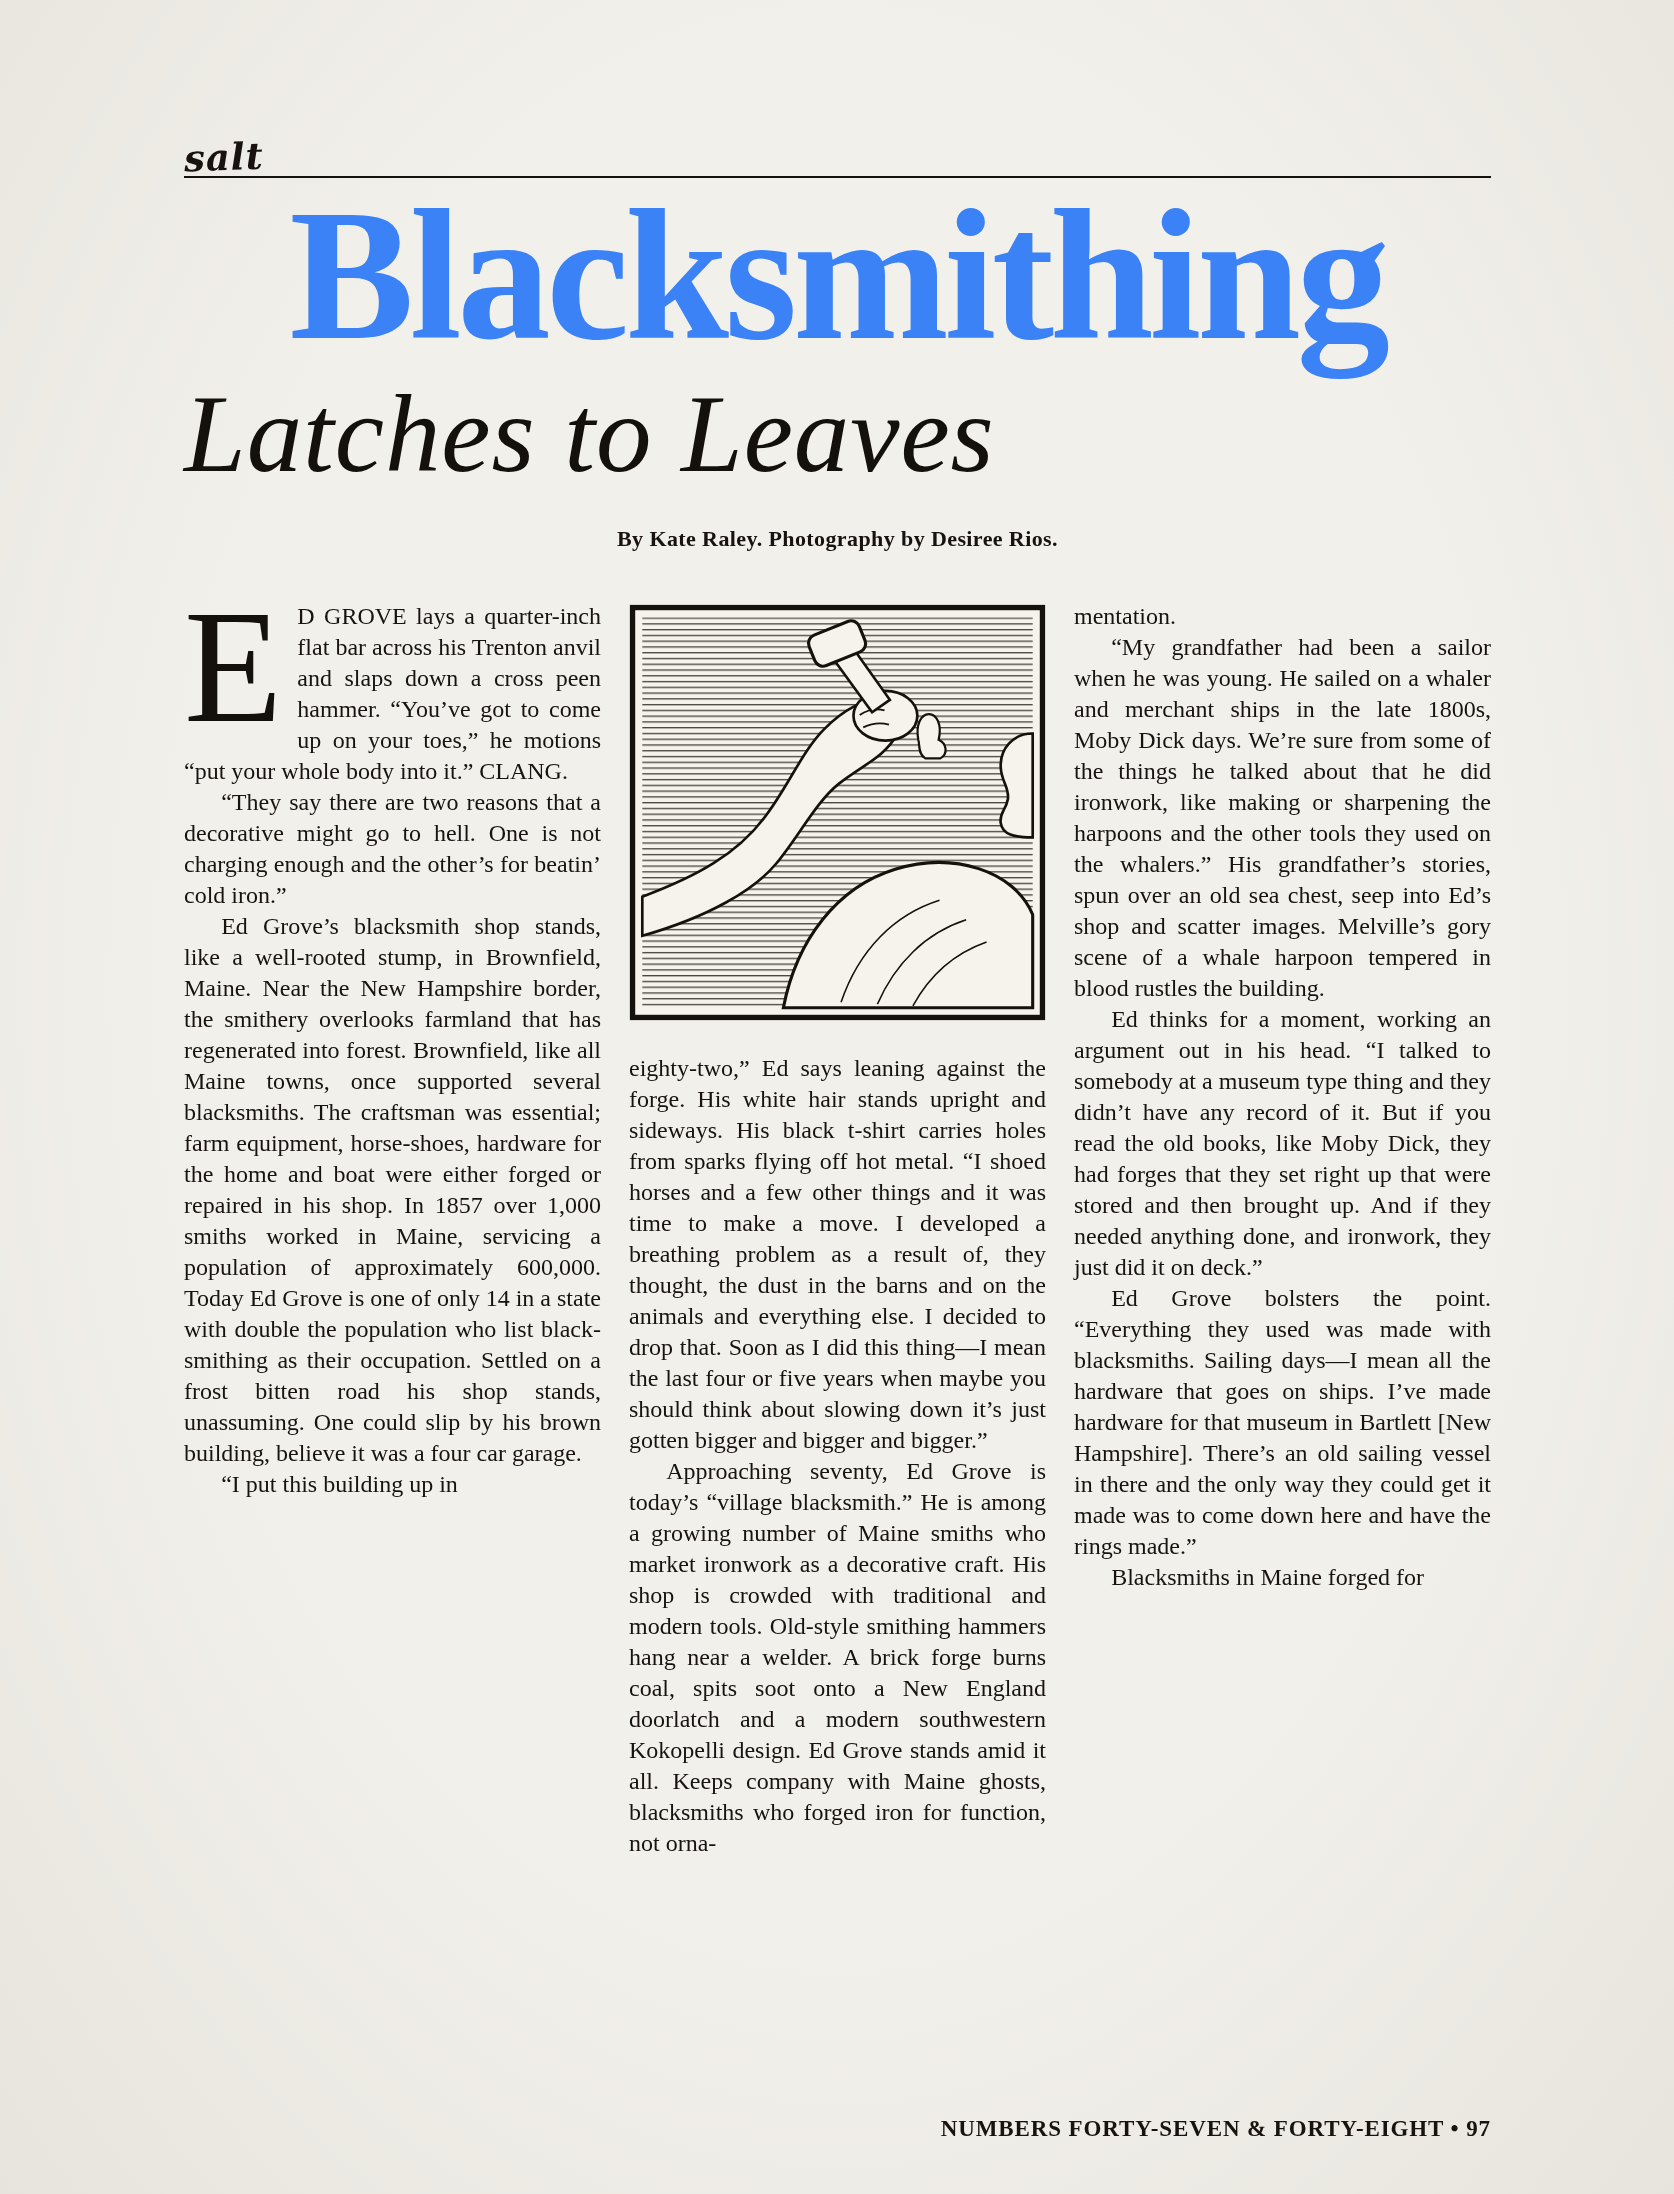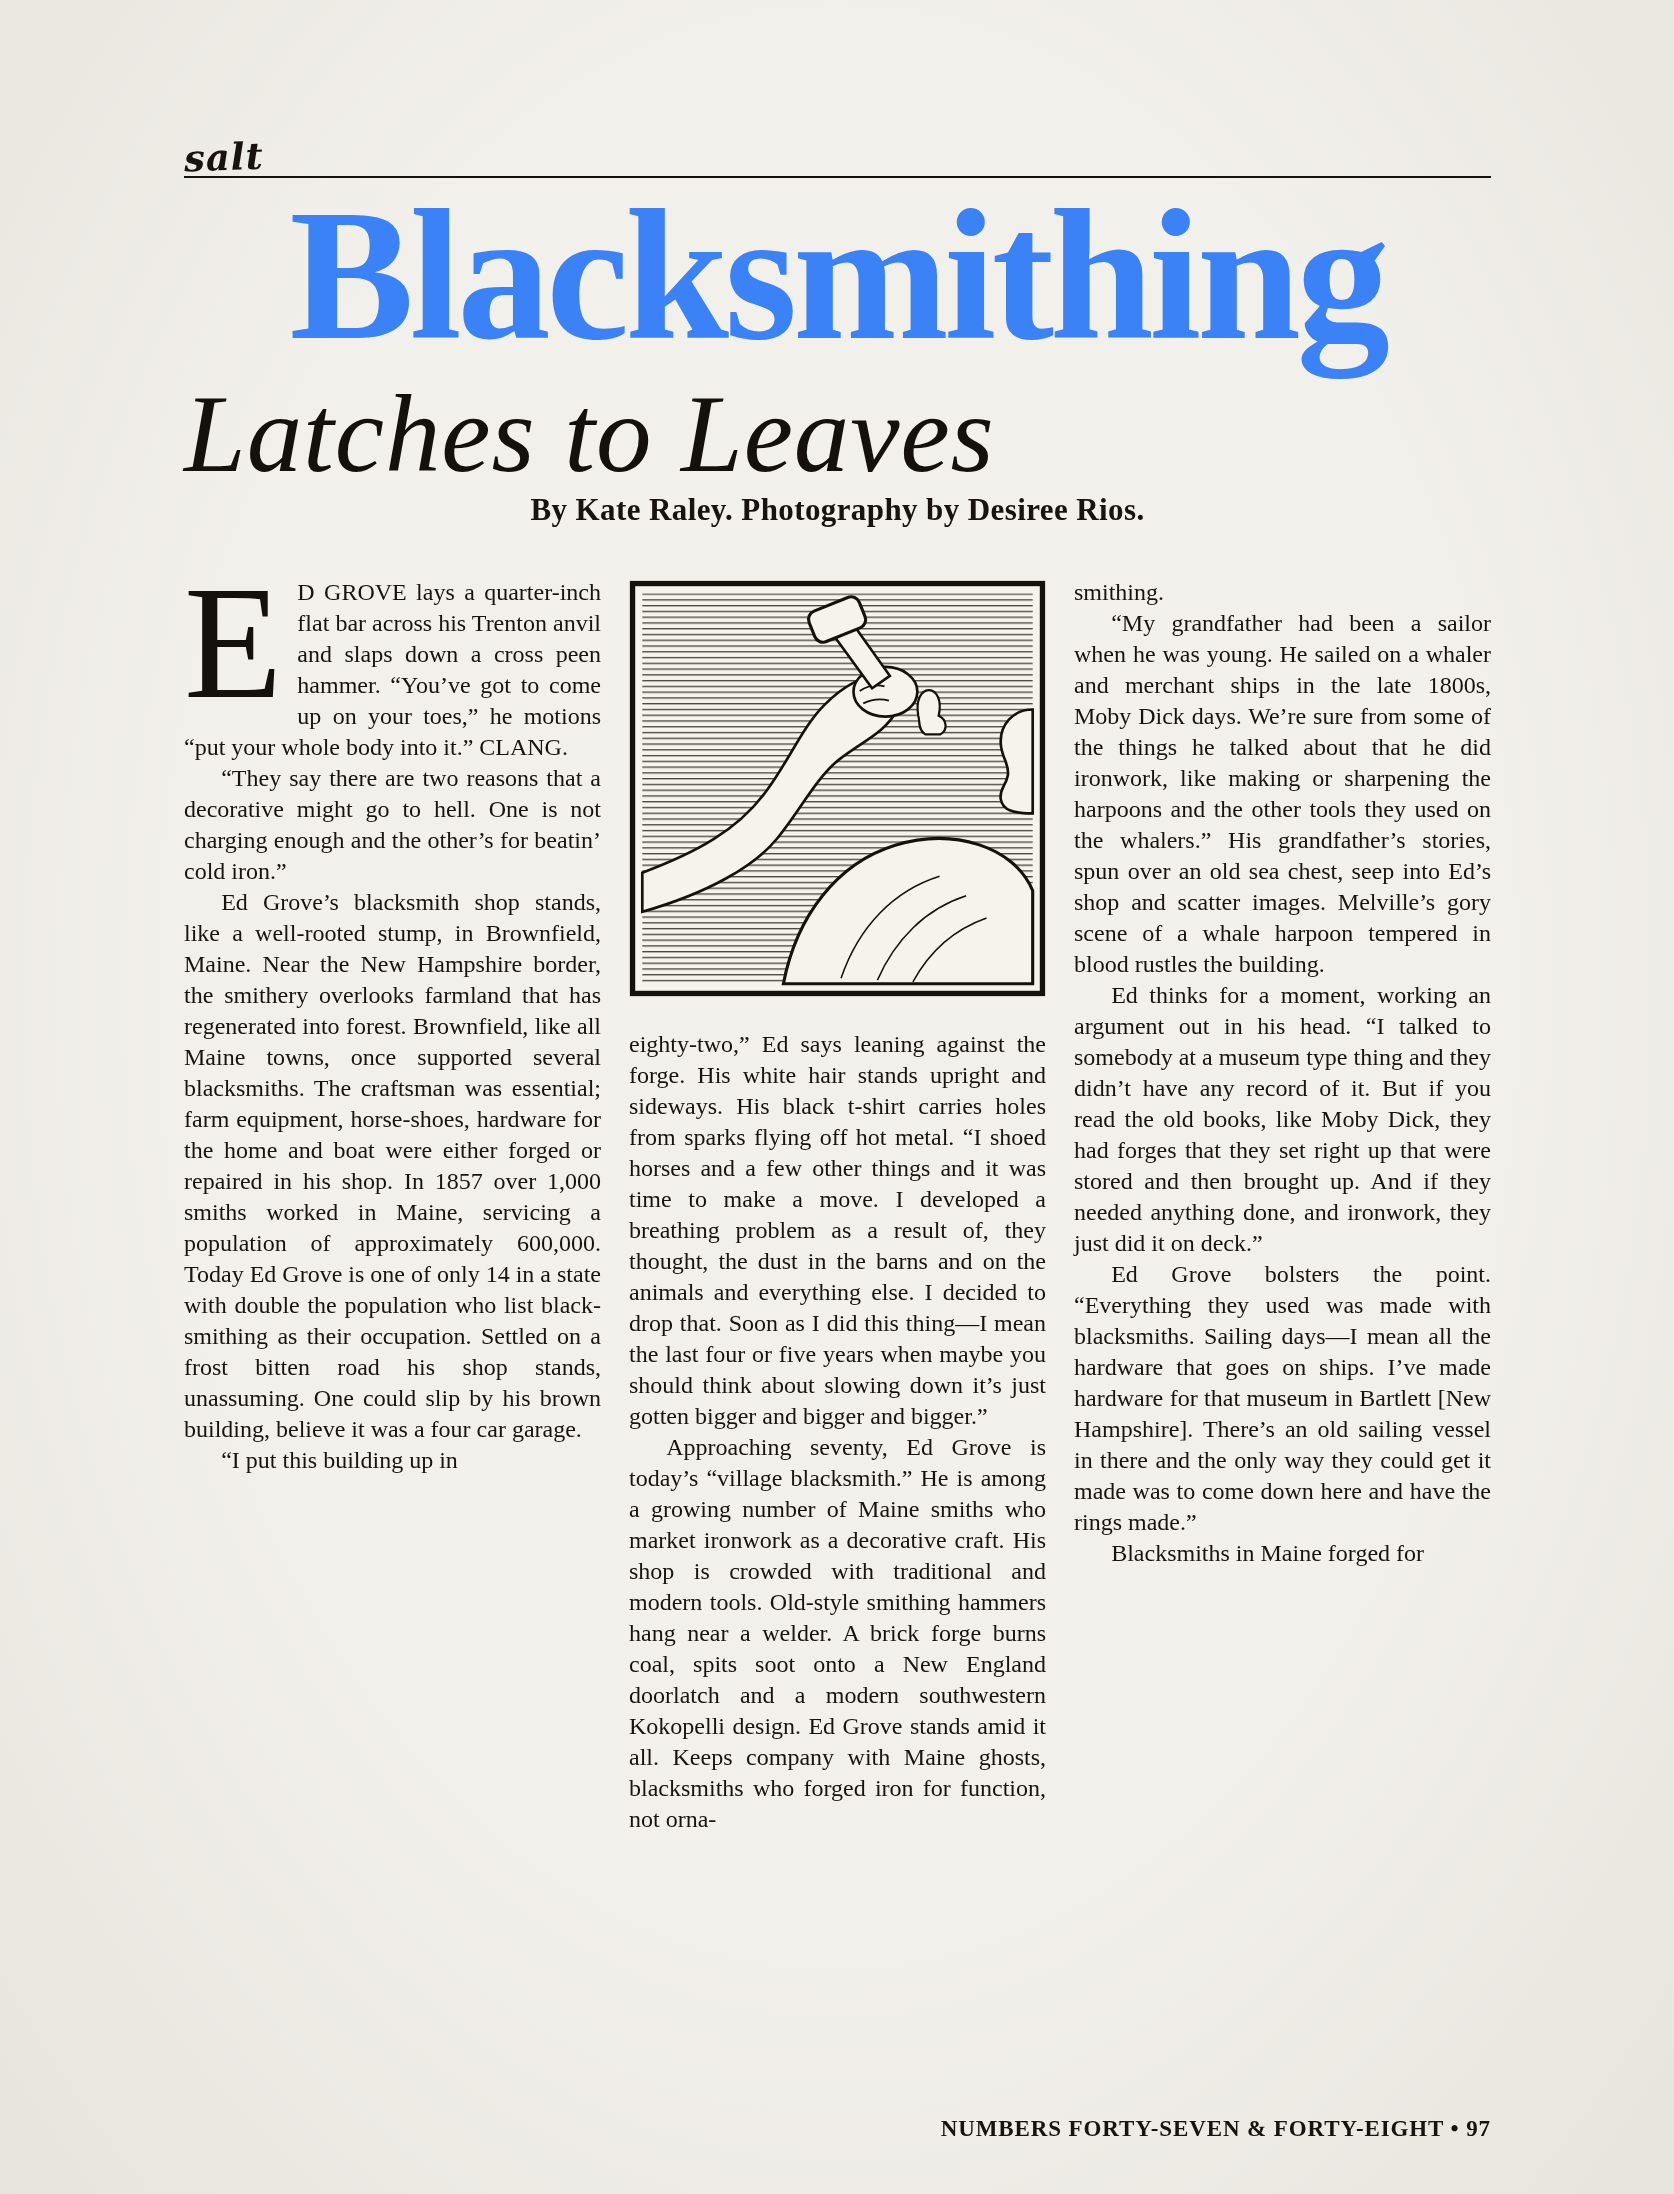--- a/index.html
+++ b/index.html
@@ -46,21 +46,22 @@
     font-weight: normal;
     font-size: 111px;
     line-height: 1.05;
     margin-top: 12.3px;
     letter-spacing: 0.9px;
     color:#14100c;
   }
   .byline {
     text-align:center;
     font-weight: bold;
-    font-size: 31px;
+    font-size: 22px;
+    margin-top: 34px;
     letter-spacing: 0.4px;
   }
   
   .columns {
     margin-top: 49px;
     display:flex;
     gap: 28px;
   }
   .col {
     flex:1 1 0;
@@ -145,21 +146,21 @@
           <path d="M478,898 C518,780 598,700 700,668" fill="none" stroke="#15110d" stroke-width="3.5"></path>
           <path d="M560,902 C600,810 668,742 760,712" fill="none" stroke="#15110d" stroke-width="3.5"></path>
           <path d="M640,906 C676,840 732,788 806,762" fill="none" stroke="#15110d" stroke-width="3.5"></path>
         </svg>
       </figure>
       <p>eighty-two,” Ed says leaning against the forge. His white hair stands upright and sideways. His black t-shirt carries holes from sparks flying off hot metal. “I shoed horses and a few other things and it was time to make a move. I developed a breathing problem as a result of, they thought, the dust in the barns and on the animals and everything else. I decided to drop that. Soon as I did this thing—I mean the last four or five years when maybe you should think about slowing down it’s just gotten bigger and bigger and bigger.”</p>
       <p>Approaching seventy, Ed Grove is today’s “village blacksmith.” He is among a growing number of Maine smiths who market ironwork as a decorative craft. His shop is crowded with traditional and modern tools. Old-style smithing hammers hang near a welder. A brick forge burns coal, spits soot onto a New England doorlatch and a modern southwestern Kokopelli design. Ed Grove stands amid it all. Keeps company with Maine ghosts, blacksmiths who forged iron for function, not orna-</p>
     </div>
 
     <div class="col">
-      <p>smithing.</p>
+      <p>mentation.</p>
       <p>“My grandfather had been a sailor when he was young. He sailed on a whaler and merchant ships in the late 1800s, Moby Dick days. We’re sure from some of the things he talked about that he did ironwork, like making or sharpening the harpoons and the other tools they used on the whalers.” His grandfather’s stories, spun over an old sea chest, seep into Ed’s shop and scatter images. Melville’s gory scene of a whale harpoon tempered in blood rustles the building.</p>
       <p>Ed thinks for a moment, working an argument out in his head. “I talked to somebody at a museum type thing and they didn’t have any record of it. But if you read the old books, like Moby Dick, they had forges that they set right up that were stored and then brought up. And if they needed anything done, and ironwork, they just did it on deck.”</p>
       <p>Ed Grove bolsters the point. “Everything they used was made with blacksmiths. Sailing days—I mean all the hardware that goes on ships. I’ve made hardware for that museum in Bartlett [New Hampshire]. There’s an old sailing vessel in there and the only way they could get it made was to come down here and have the rings made.”</p>
       <p>Blacksmiths in Maine forged for</p>
     </div>
 
   </div>
 
   <div class="folio">NUMBERS FORTY-SEVEN &amp; FORTY-EIGHT • 97</div>
 

